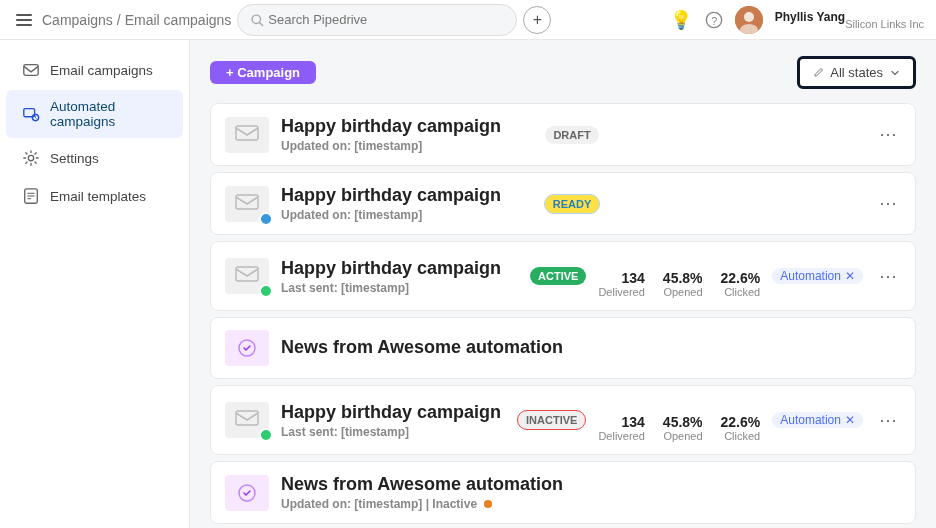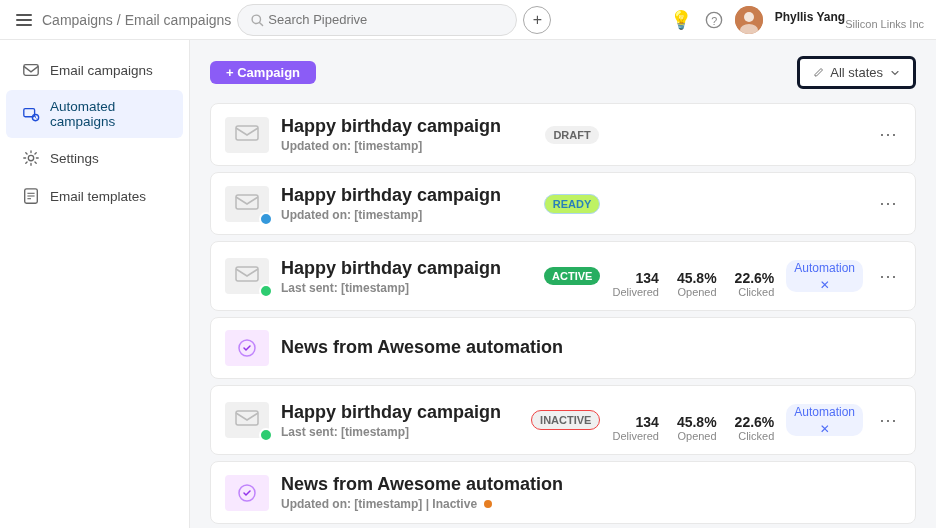--- a/index.html
+++ b/index.html
@@ -41,28 +41,28 @@
     .campaign-row { background: #fff; border: 1px solid #e8e8e8; border-radius: 8px; display: flex; align-items: center; padding: 12px 14px; margin-bottom: 6px; gap: 12px; }
     .campaign-thumb { width: 44px; height: 36px; background: #f0f0f0; border-radius: 4px; display: flex; align-items: center; justify-content: center; flex-shrink: 0; position: relative; }
     .campaign-thumb-badge { position: absolute; bottom: -4px; right: -4px; width: 14px; height: 14px; border-radius: 50%; border: 2px solid #fff; }
     .badge-green { background: #2ecc71; }
     .badge-blue { background: #3498db; }
     .campaign-info { flex: 1; min-width: 0; }
     .campaign-title { font-size: 18px; font-weight: 600; color: #222; margin-bottom: 2px; }
     .campaign-subtitle { font-size: 12px; color: #888; font-weight: bold; }
     .status-badge { padding: 3px 8px; border-radius: 10px; font-size: 11px; font-weight: 600; white-space: nowrap; }
     .status-draft { background: #f0f0f0; color: #666; }
-    .status-ready { background: #bef264; color: #2980b9; border: 1px solid #aed6f1; }
+    .status-ready { background: #fde047; color: #2980b9; border: 1px solid #aed6f1; }
     .status-active { background: #27ae60; color: #fff; }
     .status-inactive { background: #f0f0f0; color: #666; border: 1px solid #ef4444; }
     .campaign-stats { display: flex; gap: 18px; align-items: center; }
     .stat { display: flex; flex-direction: column; align-items: flex-end; margin-top: 16px; }
     .stat-val { font-size: 14px; font-weight: 600; color: #222; }
     .stat-label { font-size: 11px; color: #888; }
-    .automation-tag { display: flex; align-items: center; gap: 4px; background: #eef2ff; color: #4f6ef7; border-radius: 10px; padding: 1px 8px; font-size: 12px; font-weight: 500; flex-direction: column; }
+    .automation-tag { display: flex; align-items: center; gap: 4px; background: #eef2ff; color: #4f6ef7; border-radius: 10px; padding: 1px 8px; font-size: 12px; font-weight: 500; }
     .automation-tag .x-btn { background: none; border: none; cursor: pointer; color: #4f6ef7; font-size: 12px; padding: 0; line-height: 1; }
     .more-btn { background: none; border: none; cursor: pointer; color: #666; font-size: 18px; padding: 4px; border-radius: 4px; }
     .campaign-row-spacer { flex: 1; }
 
     
     .automation-row .campaign-thumb { background: #f8e8ff; }
 
     
     .content::-webkit-scrollbar { width: 6px; }
     .content::-webkit-scrollbar-thumb { background: #ddd; border-radius: 3px; }

